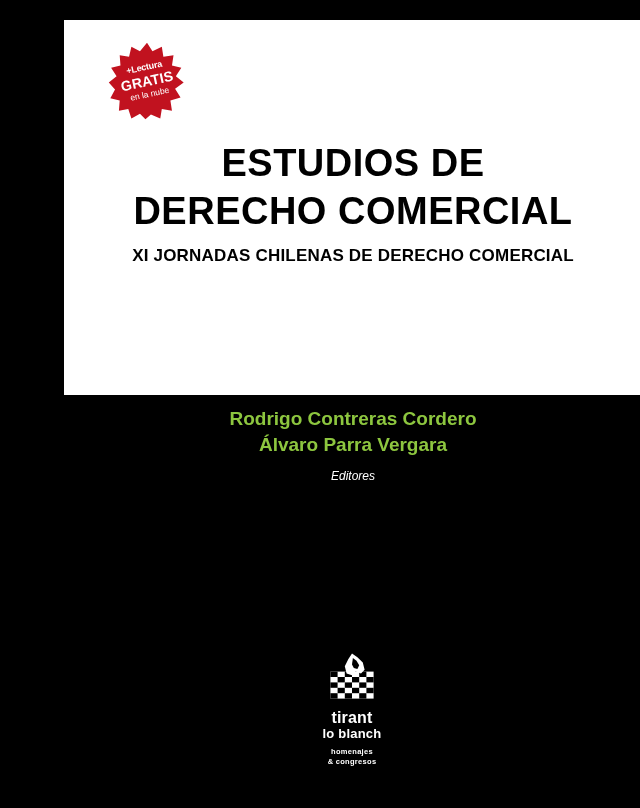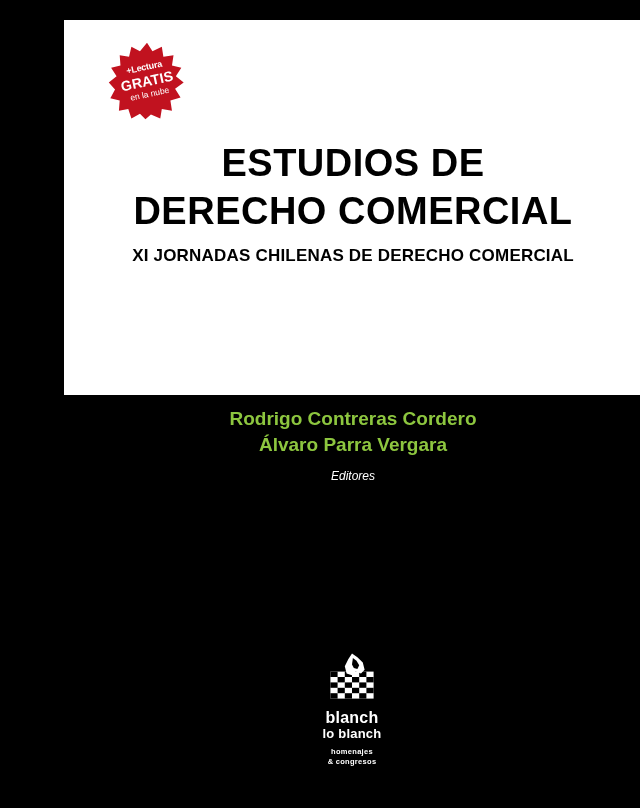--- a/index.html
+++ b/index.html
@@ -220,21 +220,21 @@
           <rect x="30" y="42" width="8" height="6"></rect>
           <rect x="46" y="42" width="8" height="6"></rect>
           <rect x="6" y="48" width="8" height="6"></rect>
           <rect x="22" y="48" width="8" height="6"></rect>
           <rect x="38" y="48" width="8" height="6"></rect>
         </g>
         <path fill="#ffffff" d="M30 4 L36 8 L42 14 L44 22 L40 26 L34 24 L30 28 L24 26 L22 18 L26 10 Z"></path>
         <path fill="#000000" d="M31 9 L35 12 L38 17 L36 21 L32 20 L30 16 Z"></path>
       </svg>
       <div class="logo-name">
-        <span>blanch</span>
+        <span>tirant</span>
         <span class="lo">lo blanch</span>
       </div>
       <div class="logo-sub">
         <div>homenajes</div>
         <div>&amp; congresos</div>
       </div>
     </div>
 
   </div>
 </div>

